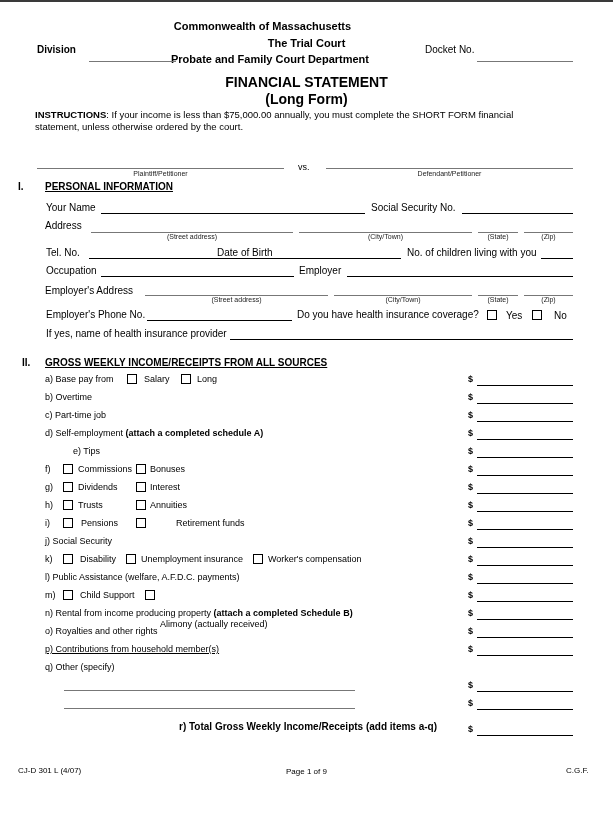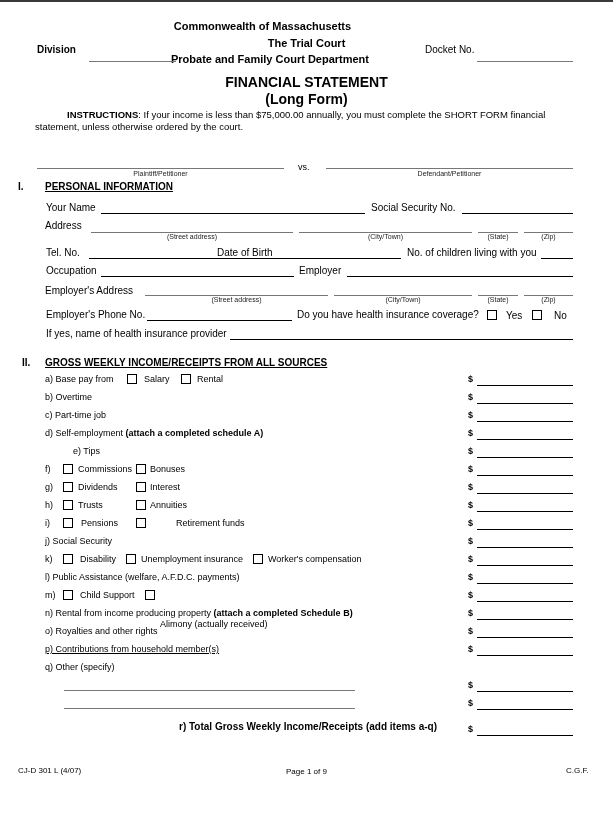--- a/index.html
+++ b/index.html
@@ -30,21 +30,21 @@
 <div class="lg" style="left:89px;top:61px;width:87px;"></div>
 <input class="field" style="left: 89px; top: 48px; width: 87px;">
 
 <div class="t" style="left:425px;top:44px;">Docket No.</div>
 <div class="lg" style="left:477px;top:61px;width:96px;"></div>
 <input class="field" style="left: 477px; top: 48px; width: 96px;">
 
 <div class="t b c" style="left:0;width:613px;top:74px;font-size:14px;line-height:16px;">FINANCIAL STATEMENT</div>
 <div class="t b c" style="left:0;width:613px;top:91px;font-size:14px;line-height:16px;">(Long Form)</div>
 
-<div class="t" style="left:35px;top:109px;font-size:9.5px;margin-left:32px;"><span class="b">INSTRUCTIONS</span><span>: If your income is less than $75,000.00 annually, you must complete the SHORT FORM financial</span></div>
+<div class="t" style="left:35px;top:109px;font-size:9.5px;"><span class="b">INSTRUCTIONS</span><span>: If your income is less than $75,000.00 annually, you must complete the SHORT FORM financial</span></div>
 <div class="t" style="left:35px;top:121px;font-size:9.5px;">statement, unless otherwise ordered by the court.</div>
 
 <div class="lg" style="left:37px;top:168px;width:247px;"></div>
 <input class="field" style="left: 37px; top: 155px; width: 247px;">
 <div class="t sm c" style="left:37px;width:247px;top:170px;">Plaintiff/Petitioner</div>
 <div class="t" style="left:298px;top:161px;font-size:9px;">vs.</div>
 <div class="lg" style="left:326px;top:168px;width:247px;"></div>
 <input class="field" style="left: 326px; top: 155px; width: 247px;">
 <div class="t sm c" style="left:326px;width:247px;top:170px;">Defendant/Petitioner</div>
 
@@ -117,21 +117,21 @@
 <input class="field" style="left: 230px; top: 326px; width: 343px;">
 
 <div class="t b" style="left:4px;top:357px;margin-left:18px;">II.</div>
 <div class="t b u" style="left:45px;top:357px;">GROSS WEEKLY INCOME/RECEIPTS FROM ALL SOURCES</div>
 
 <div id="income-rows">
     <div class="t inc " style="left:45px;top:373px;">a) Base pay from</div>
     <div class="cb" style="left:127px;top:374px;"></div>
     <div class="t inc " style="left:144px;top:373px;">Salary</div>
     <div class="cb" style="left:181px;top:374px;"></div>
-    <div class="t inc " style="left:197px;top:373px;">Rental</div>
+    <div class="t inc " style="left:197px;top:373px;">Long</div>
     <div class="t inc b" style="left:468px;top:373px;">$</div>
     <div class="ln" style="left:477px;top:385px;width:96px;"></div>
     <input class="field" style="left: 477px; top: 373px; width: 96px;">
     <div class="t inc " style="left:45px;top:391px;">b) Overtime</div>
     <div class="t inc b" style="left:468px;top:391px;">$</div>
     <div class="ln" style="left:477px;top:403px;width:96px;"></div>
     <input class="field" style="left: 477px; top: 391px; width: 96px;">
     <div class="t inc " style="left:45px;top:409px;">c) Part-time job</div>
     <div class="t inc b" style="left:468px;top:409px;">$</div>
     <div class="ln" style="left:477px;top:421px;width:96px;"></div>

